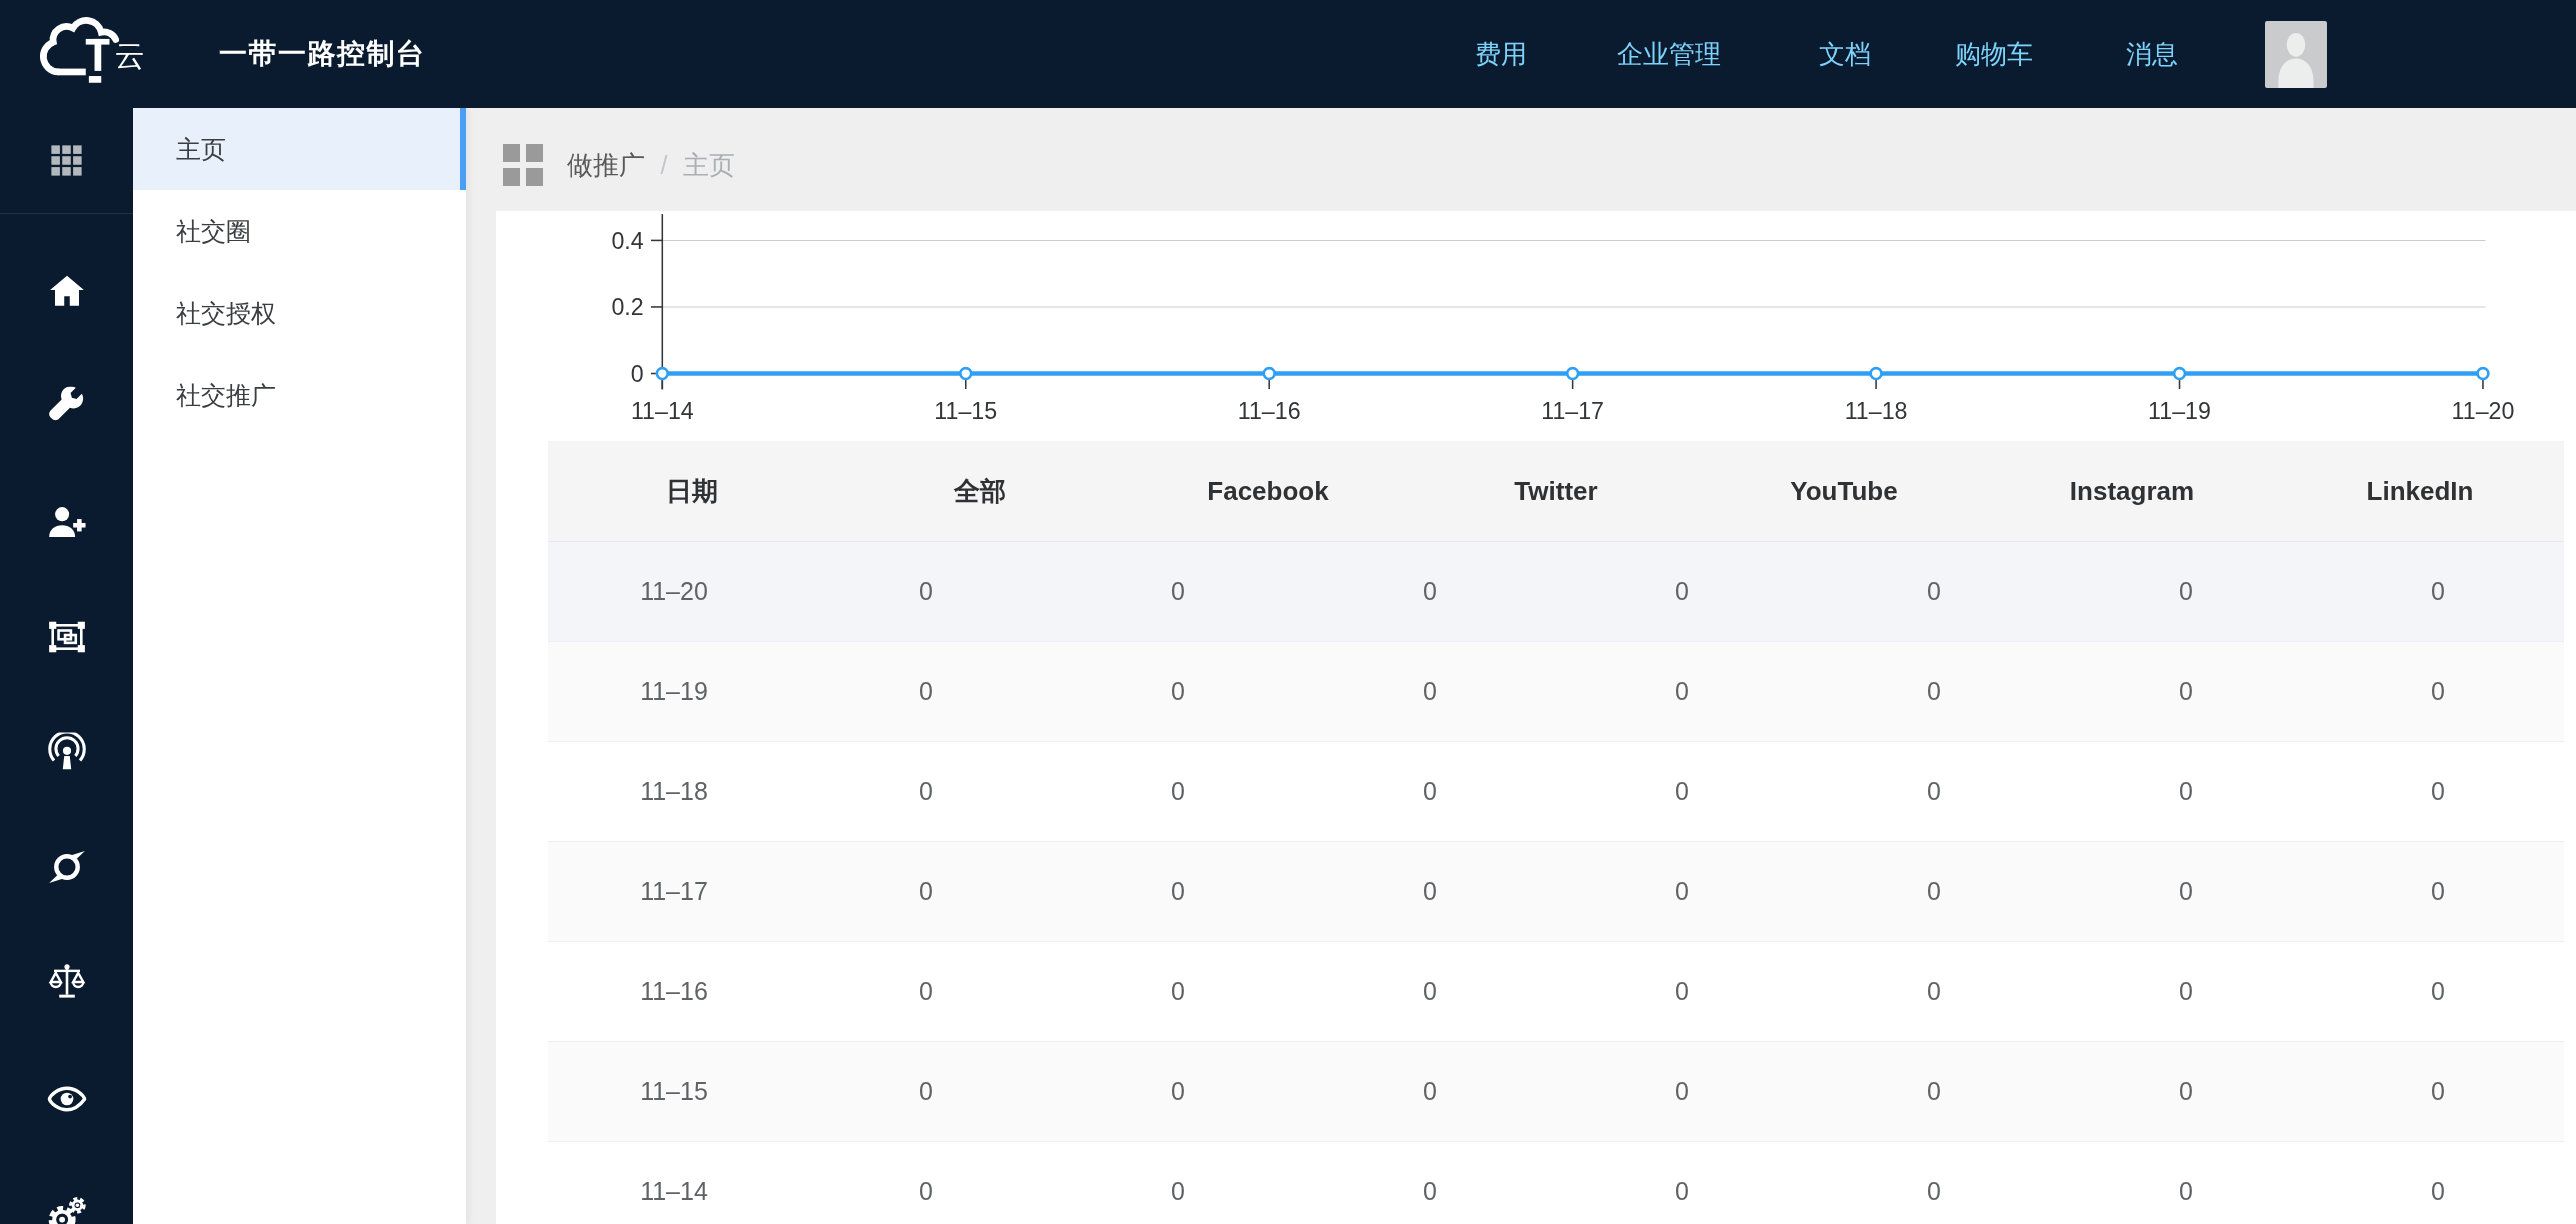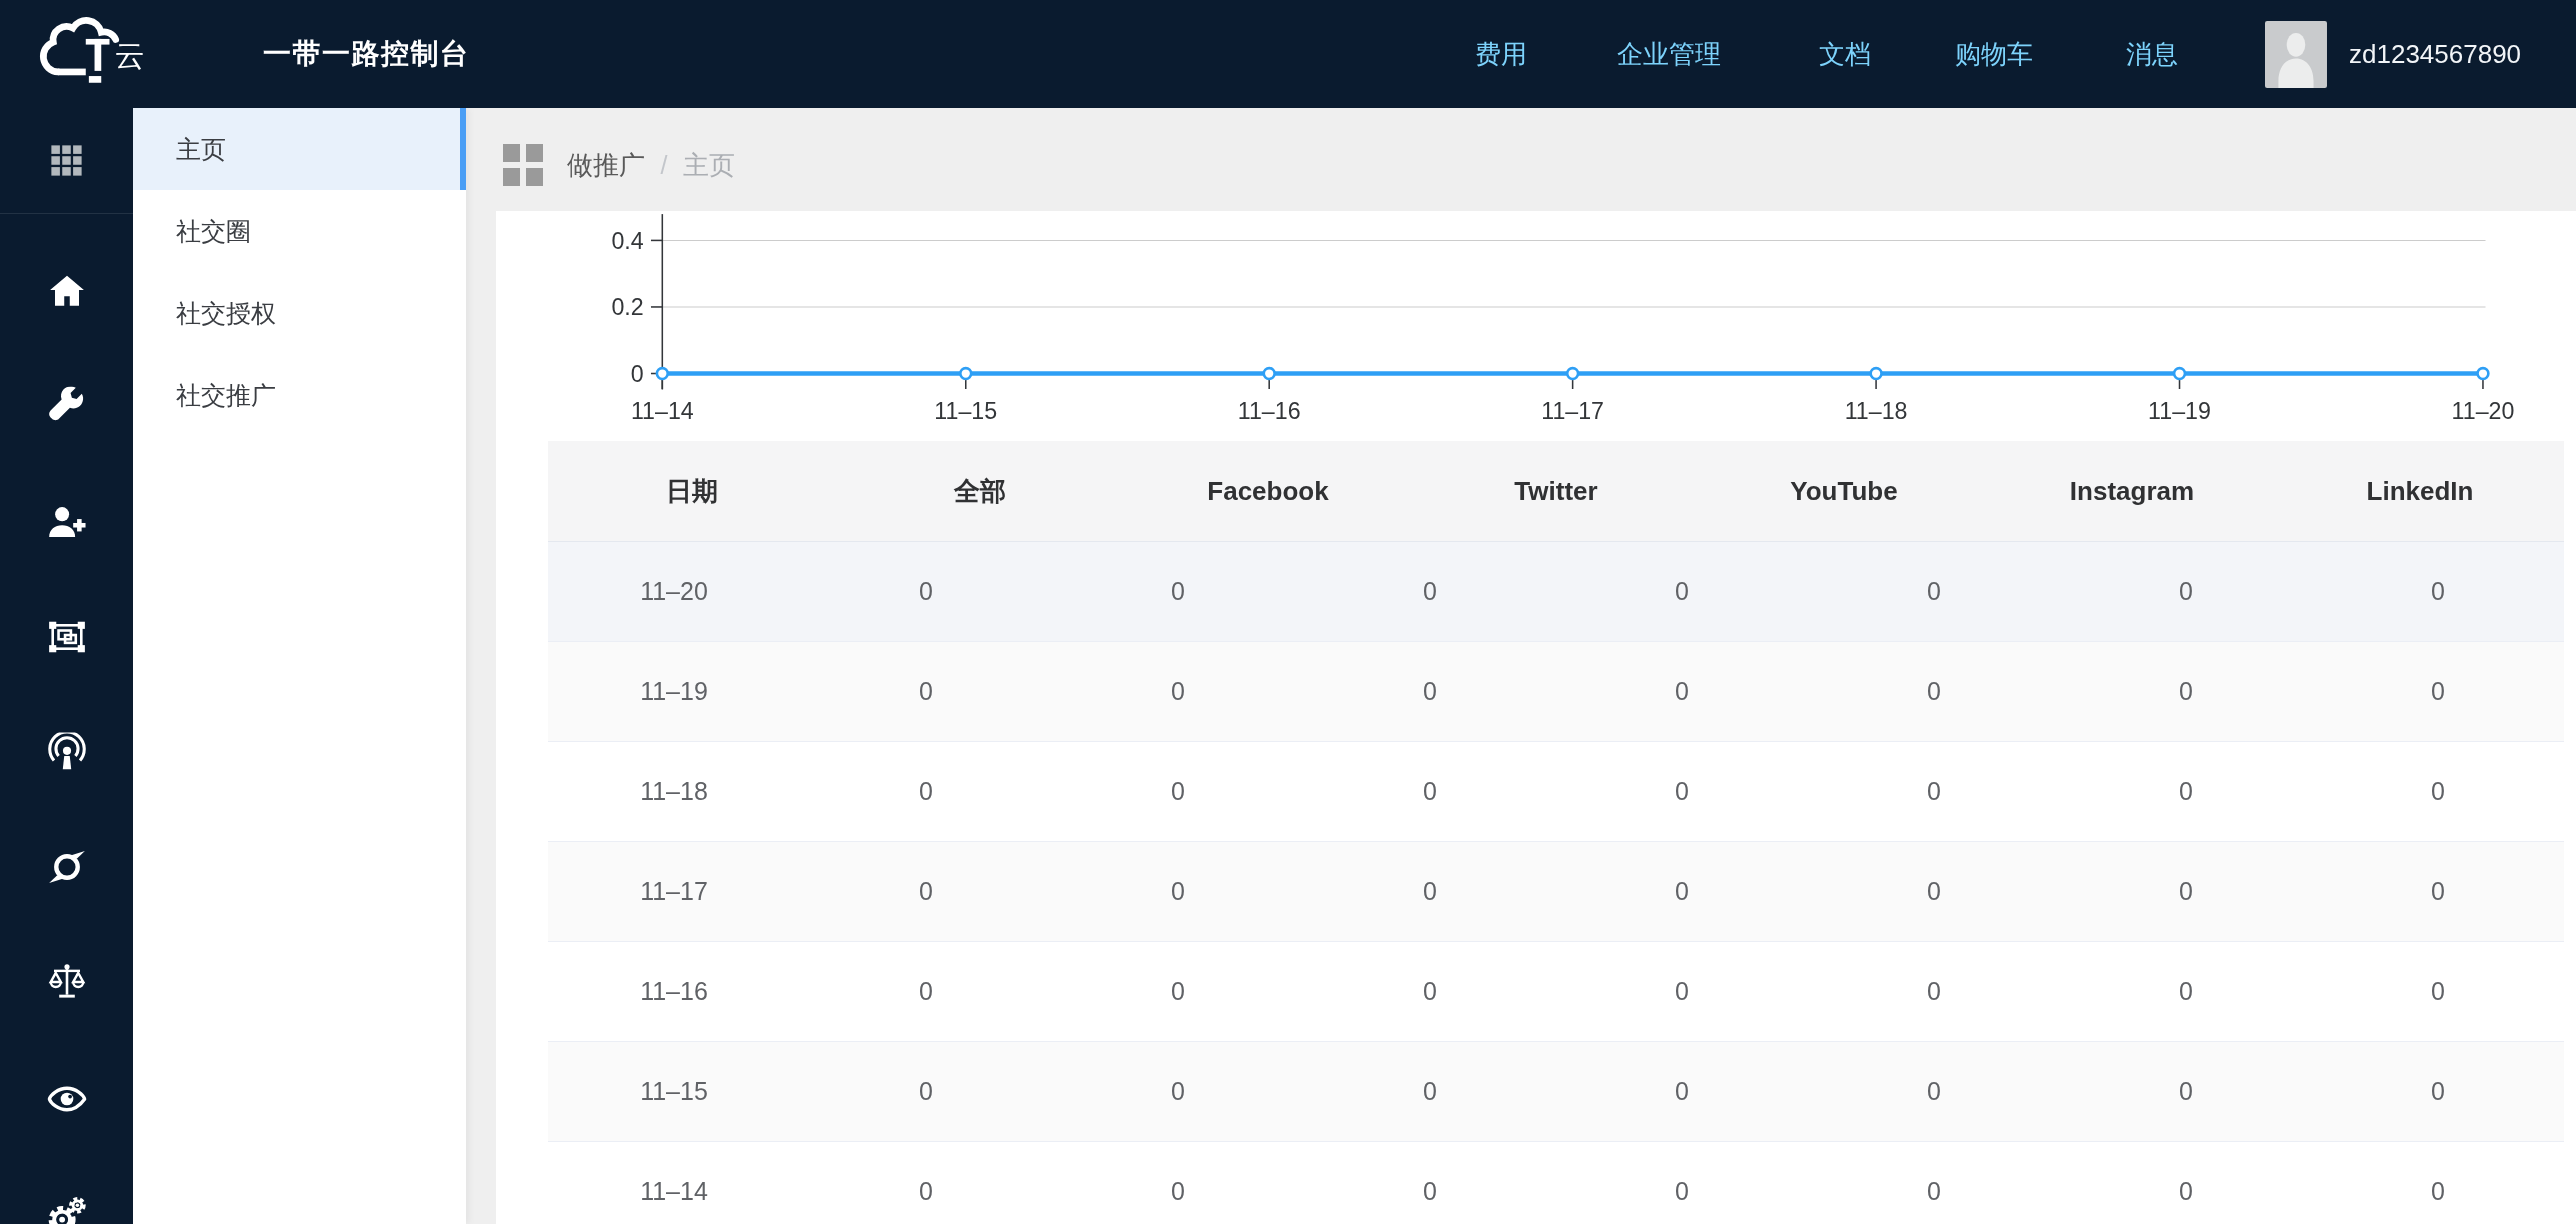--- a/index.html
+++ b/index.html
@@ -6,21 +6,21 @@
   body{
     width:2576px;height:1224px;overflow:hidden;position:relative;
     background:#efefef;
     font-family:"Liberation Sans","DejaVu Sans",sans-serif;
     -webkit-font-smoothing:antialiased;
   }
   
   .topbar{position:absolute;left:0;top:0;width:2576px;height:108px;background:#0a1b2f;z-index:30;}
   .logo{position:absolute;left:28px;top:9.3px;width:227px;height:77px;}
   .app-title{position:absolute;left:219px;top:0;height:108px;line-height:108px;
-    color:#ffffff;font-size:28px;font-weight:bold;letter-spacing:1.5px;white-space:nowrap;margin-left:44px;}
+    color:#ffffff;font-size:28px;font-weight:bold;letter-spacing:1.5px;white-space:nowrap;}
   .nav-item{position:absolute;top:0;height:96px;line-height:108px;color:#7dd3fc;font-size:26px;
     transform:translateX(-50%);white-space:nowrap;cursor:pointer;}
   .avatar{position:absolute;left:2265px;top:20.6px;width:62px;height:67px;border-radius:2.1px;overflow:hidden;}
   .username{position:absolute;left:2349px;top:0;height:108px;line-height:108px;color:#f2f5f8;font-size:26px;cursor:pointer;}
   
   .icon-rail{position:absolute;left:0;top:108px;width:133px;height:1116px;background:#0a1b2f;z-index:25;}
   .rail-top{position:absolute;left:0;top:0;width:133px;height:105px;
     border-bottom:1px solid rgba(255,255,255,0.10);display:flex;align-items:center;justify-content:center;cursor:pointer;}
   .rail-icon{position:absolute;left:67px;transform:translate(-50%,-50%);width:39px;height:39px;cursor:pointer;}
   .rail-icon svg{width:39px;height:39px;display:block;}
@@ -81,21 +81,20 @@
         <div class="nav-item" style="left: 1994px;">购物车</div>
         <div class="nav-item" style="left: 2152px;">消息</div>
       </nav>
     <div class="avatar">
       <svg viewBox="0 0 24 26">
         <rect width="24" height="26" fill="#c9cbcd"></rect>
         <ellipse cx="12" cy="9.2" rx="3.6" ry="4.6" fill="#eceded"></ellipse>
         <path d="M12 14.5c-4.2 0-6.8 3.8-6.8 8.6V26h13.6v-2.9c0-4.8-2.6-8.6-6.8-8.6z" fill="#eceded"></path>
       </svg>
     </div>
-    <div class="username">zd1234567890</div>
   </header>
 
   <aside class="icon-rail">
     <div class="rail-top" id="railTop">
         <svg viewBox="0 0 24 24">
           <g fill="#b2b8bd">
             <rect x="1" y="1" width="6.2" height="6.2"></rect>
             <rect x="8.9" y="1" width="6.2" height="6.2"></rect>
             <rect x="16.8" y="1" width="6.2" height="6.2"></rect>
             <rect x="1" y="8.9" width="6.2" height="6.2"></rect>

